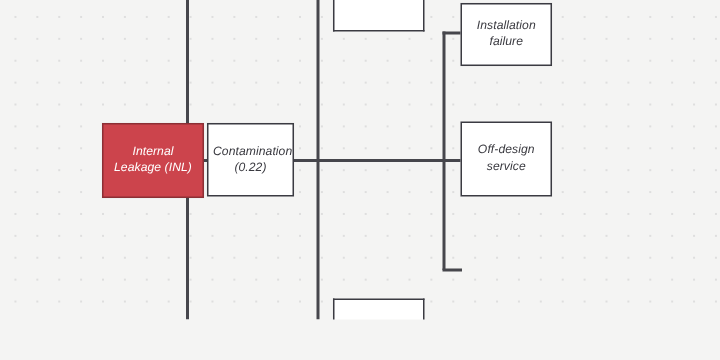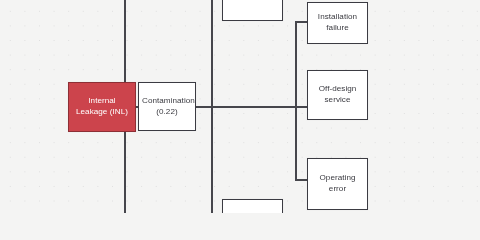--- a/index.html
+++ b/index.html
@@ -36,20 +36,21 @@
     text-align: center;
     background: #ffffff;
     border: 1.6px solid #3b3b42;
     color: #3a3a40;
     font-size: 8.1px;
     line-height: 1.32;
     letter-spacing: 0.05px;
     padding: 2px 3px;
     z-index: 3;
     box-shadow: 0 0 0 0.3px rgba(0,0,0,0.05);
+    font-style: italic;
   }
   .node .label {
     display: block;
     width: 100%;
     white-space: pre-line;
   }
   .node.root {
     background: #cc444c;
     border-color: #8d2f35;
     color: #ffffff;
@@ -91,20 +92,17 @@
     <div class="node clipped-top" style="left: 222px; top: -26px; width: 61px; height: 47px;">
       <span class="label"></span>
     </div>
     <div class="node clipped-bottom" style="left: 222px; top: 199px; width: 61px; height: 47px;">
       <span class="label"></span>
     </div>
     <div class="node" style="left: 307px; top: 2px; width: 61px; height: 42px;">
       <span class="label">Installation
 failure</span>
     </div>
-    <div class="node" style="left: 307px; top: 70px; width: 61px; height: 50px;">
+    <div class="node" style="left: 307px; top: 81px; width: 61px; height: 50px;">
       <span class="label">Off-design
 service</span>
-    </div>
-    <div class="node" style="left: 307px; top: 158px; width: 61px; height: 52px;">
-      <span class="label">Operating error</span>
     </div>
   </div>
 
 </body></html>

